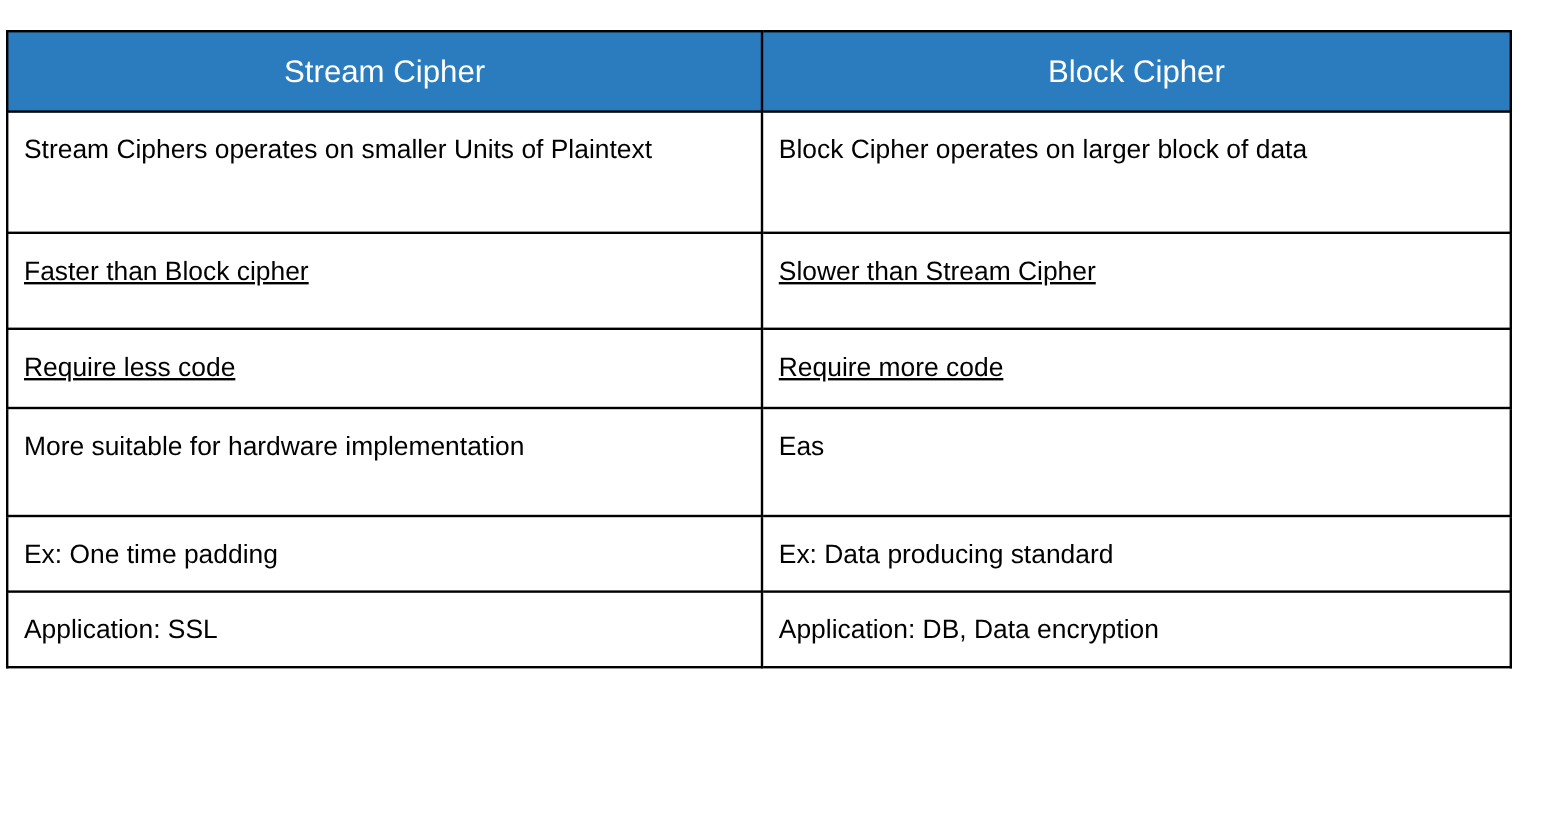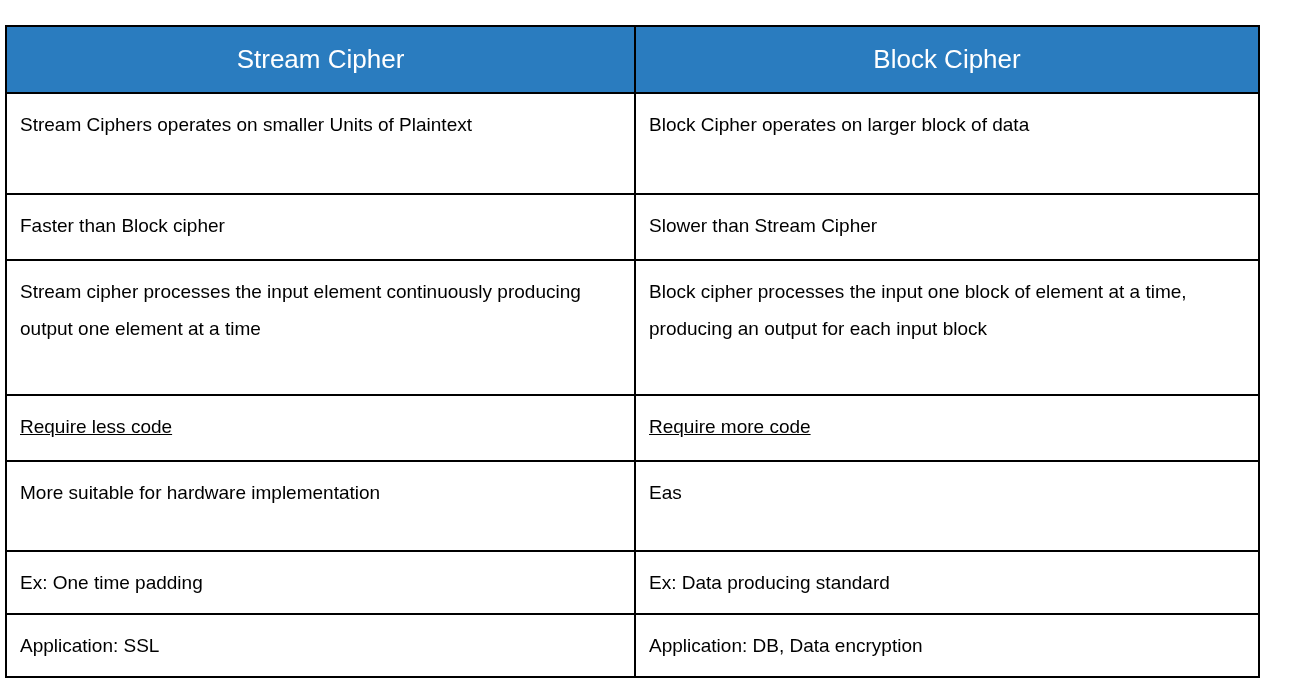--- a/index.html
+++ b/index.html
@@ -44,29 +44,29 @@
     font-size: 26px;
     font-weight: normal;
     line-height: 32px;
     text-align: center;
     height: 67px;
     padding: 16px 10px;
   }
 
   .comparison-table tbody td {
     color: #000000;
-    font-size: 19px;
+    font-size: 22px;
     line-height: 37px;
     text-align: left;
     padding: 12px 12px 12px 13px;
     font-weight: normal;
   }
 
   .row-h1 td { height: 101px; }
-  .row-h2 td { height: 66px; }
+  .row-h2 td { height: 80px; text-decoration: underline; }
   .row-h3 td { height: 135px; }
   .row-h4 td { height: 66px; text-decoration: underline; }
   .row-h5 td { height: 90px; }
   .row-h6 td { height: 63px; }
   .row-h7 td { height: 56px; }
 </style>
 </head>
 <body>
 
 <div class="page">
@@ -89,24 +89,20 @@
       <tr class="row-h1">
         <td>Stream Ciphers operates on smaller Units of Plaintext</td>
         <td>Block Cipher operates on larger block of data</td>
       </tr>
 
       <tr class="row-h2">
         <td>Faster than Block cipher</td>
         <td>Slower than Stream Cipher</td>
       </tr>
 
-      <tr class="row-h3">
-        <td>Stream cipher processes the input element continuously producing output one element at a time</td>
-        <td>Block cipher processes the input one block of element at a time, producing an output for each input block</td>
-      </tr>
 
       <tr class="row-h4">
         <td>Require less code</td>
         <td>Require more code</td>
       </tr>
 
       <tr class="row-h5">
         <td>More suitable for hardware implementation</td>
         <td>Eas</td>
       </tr>

